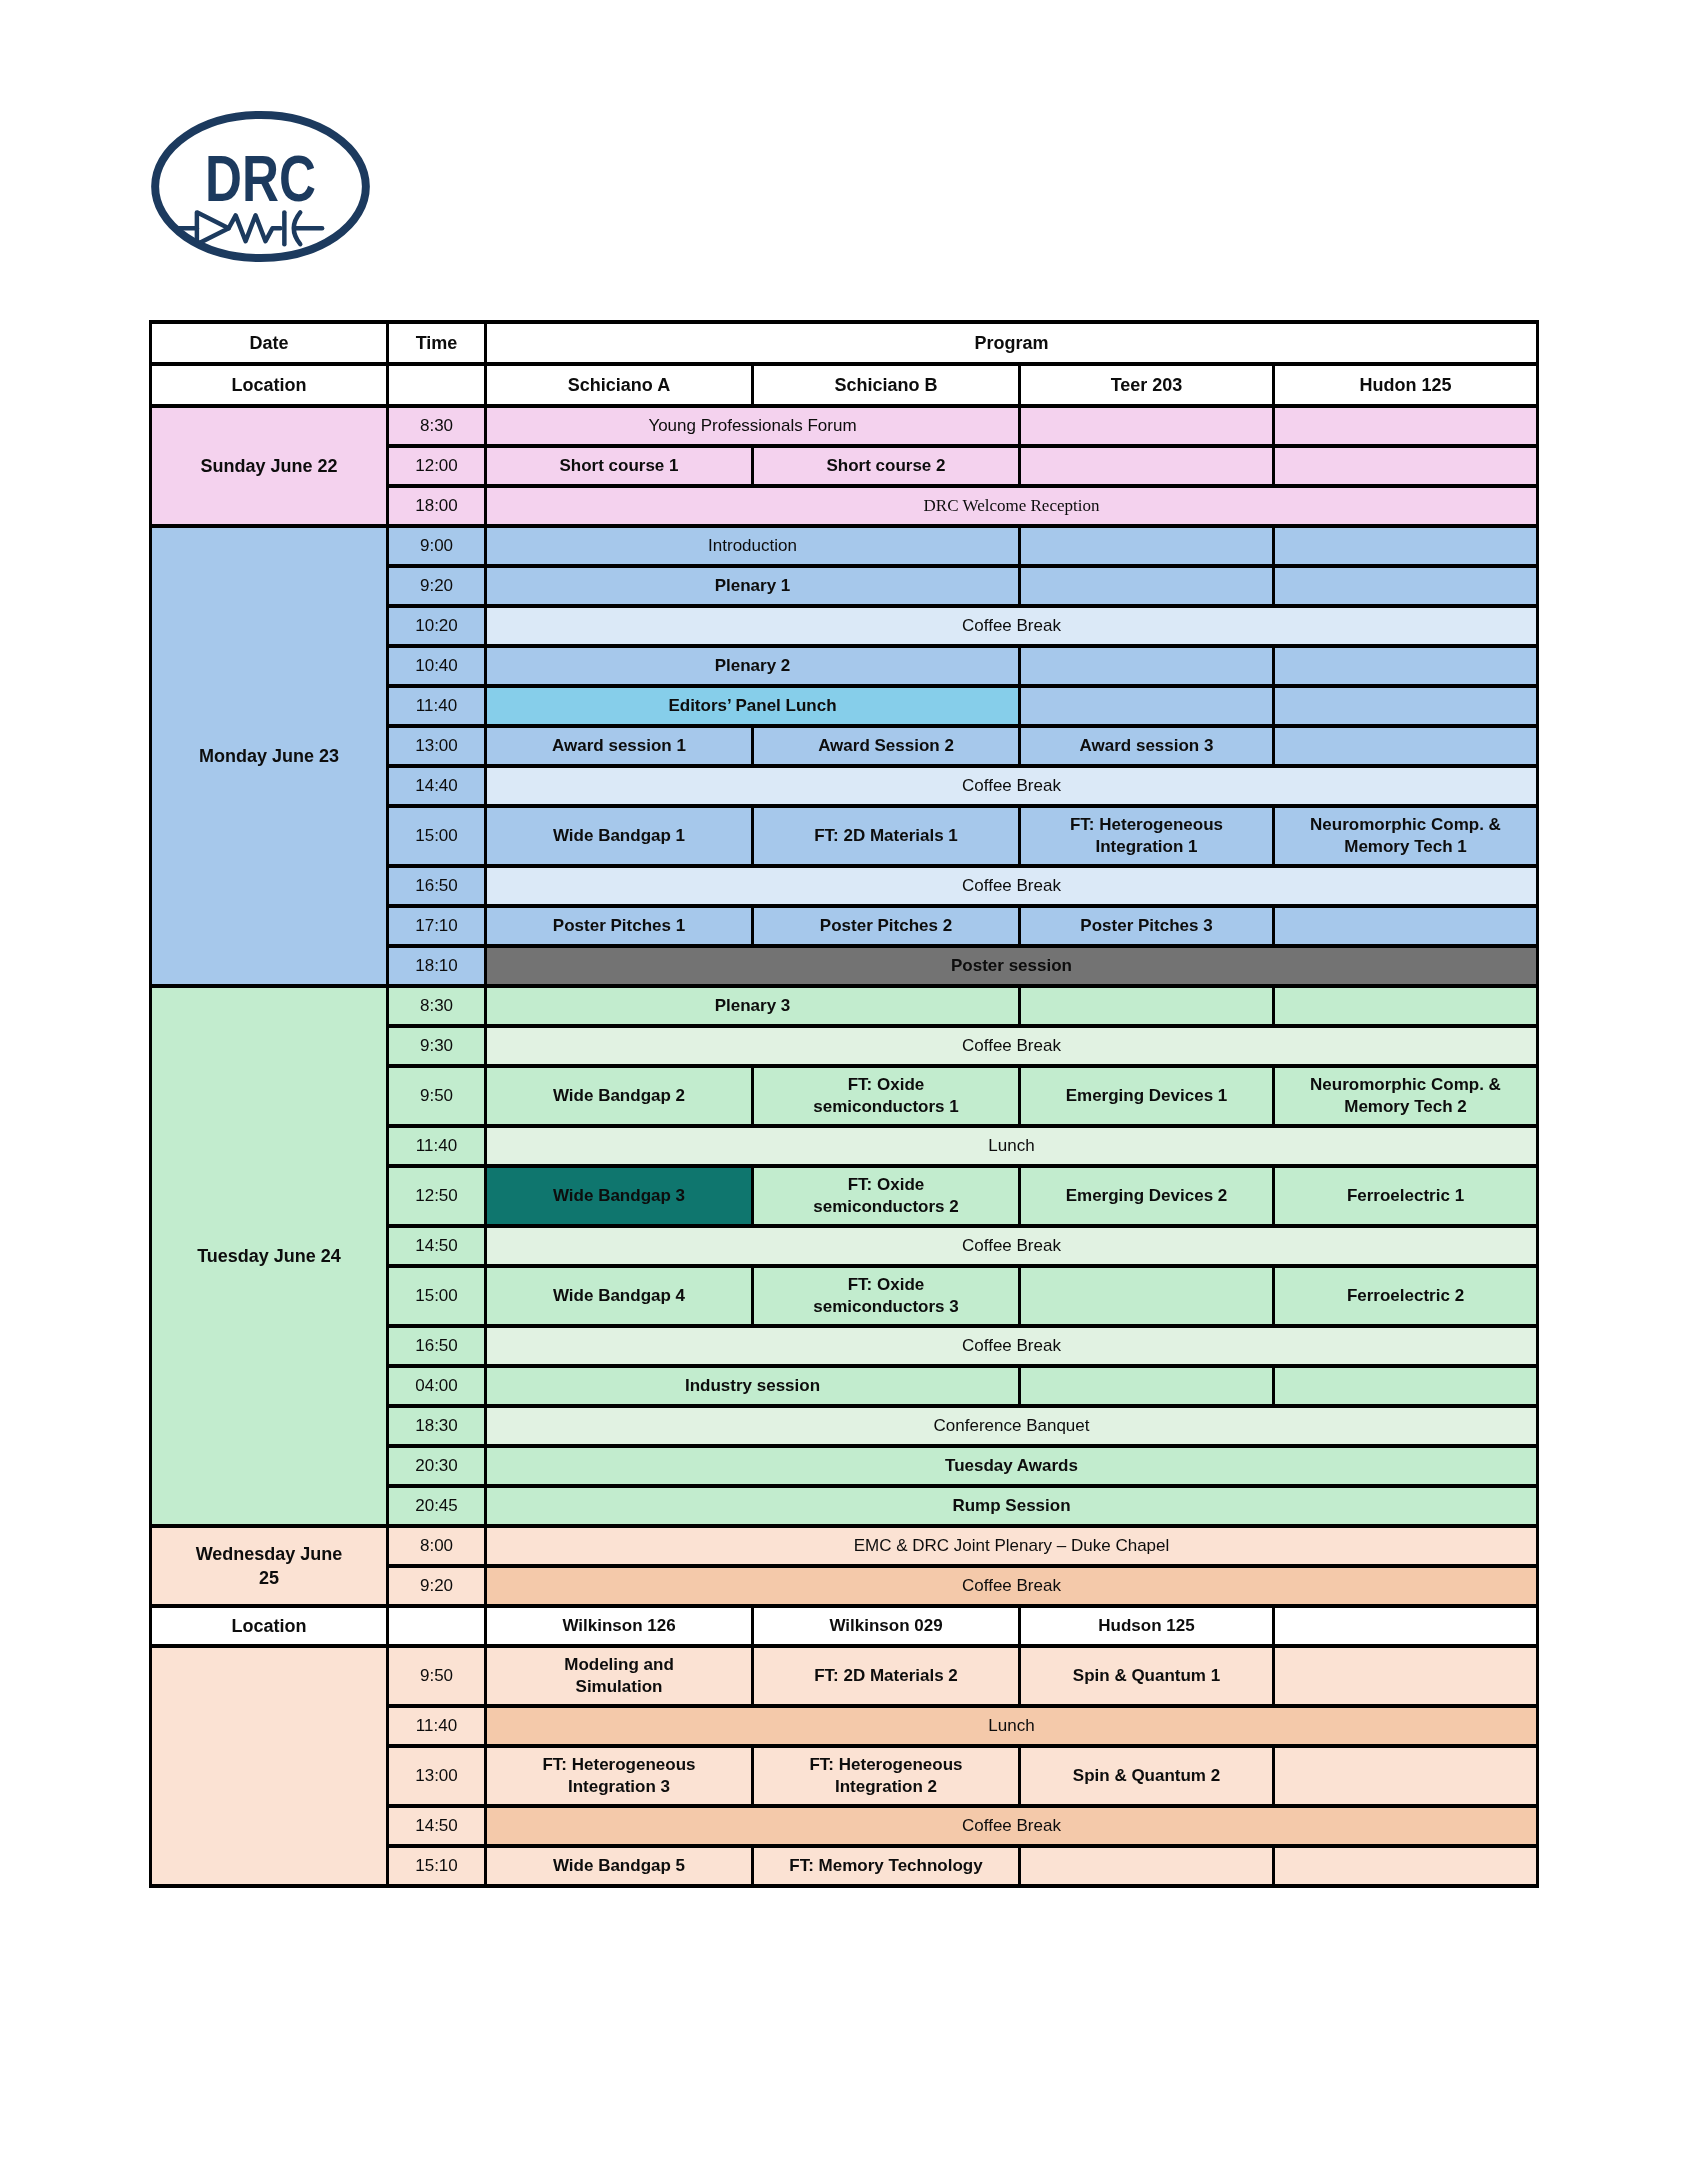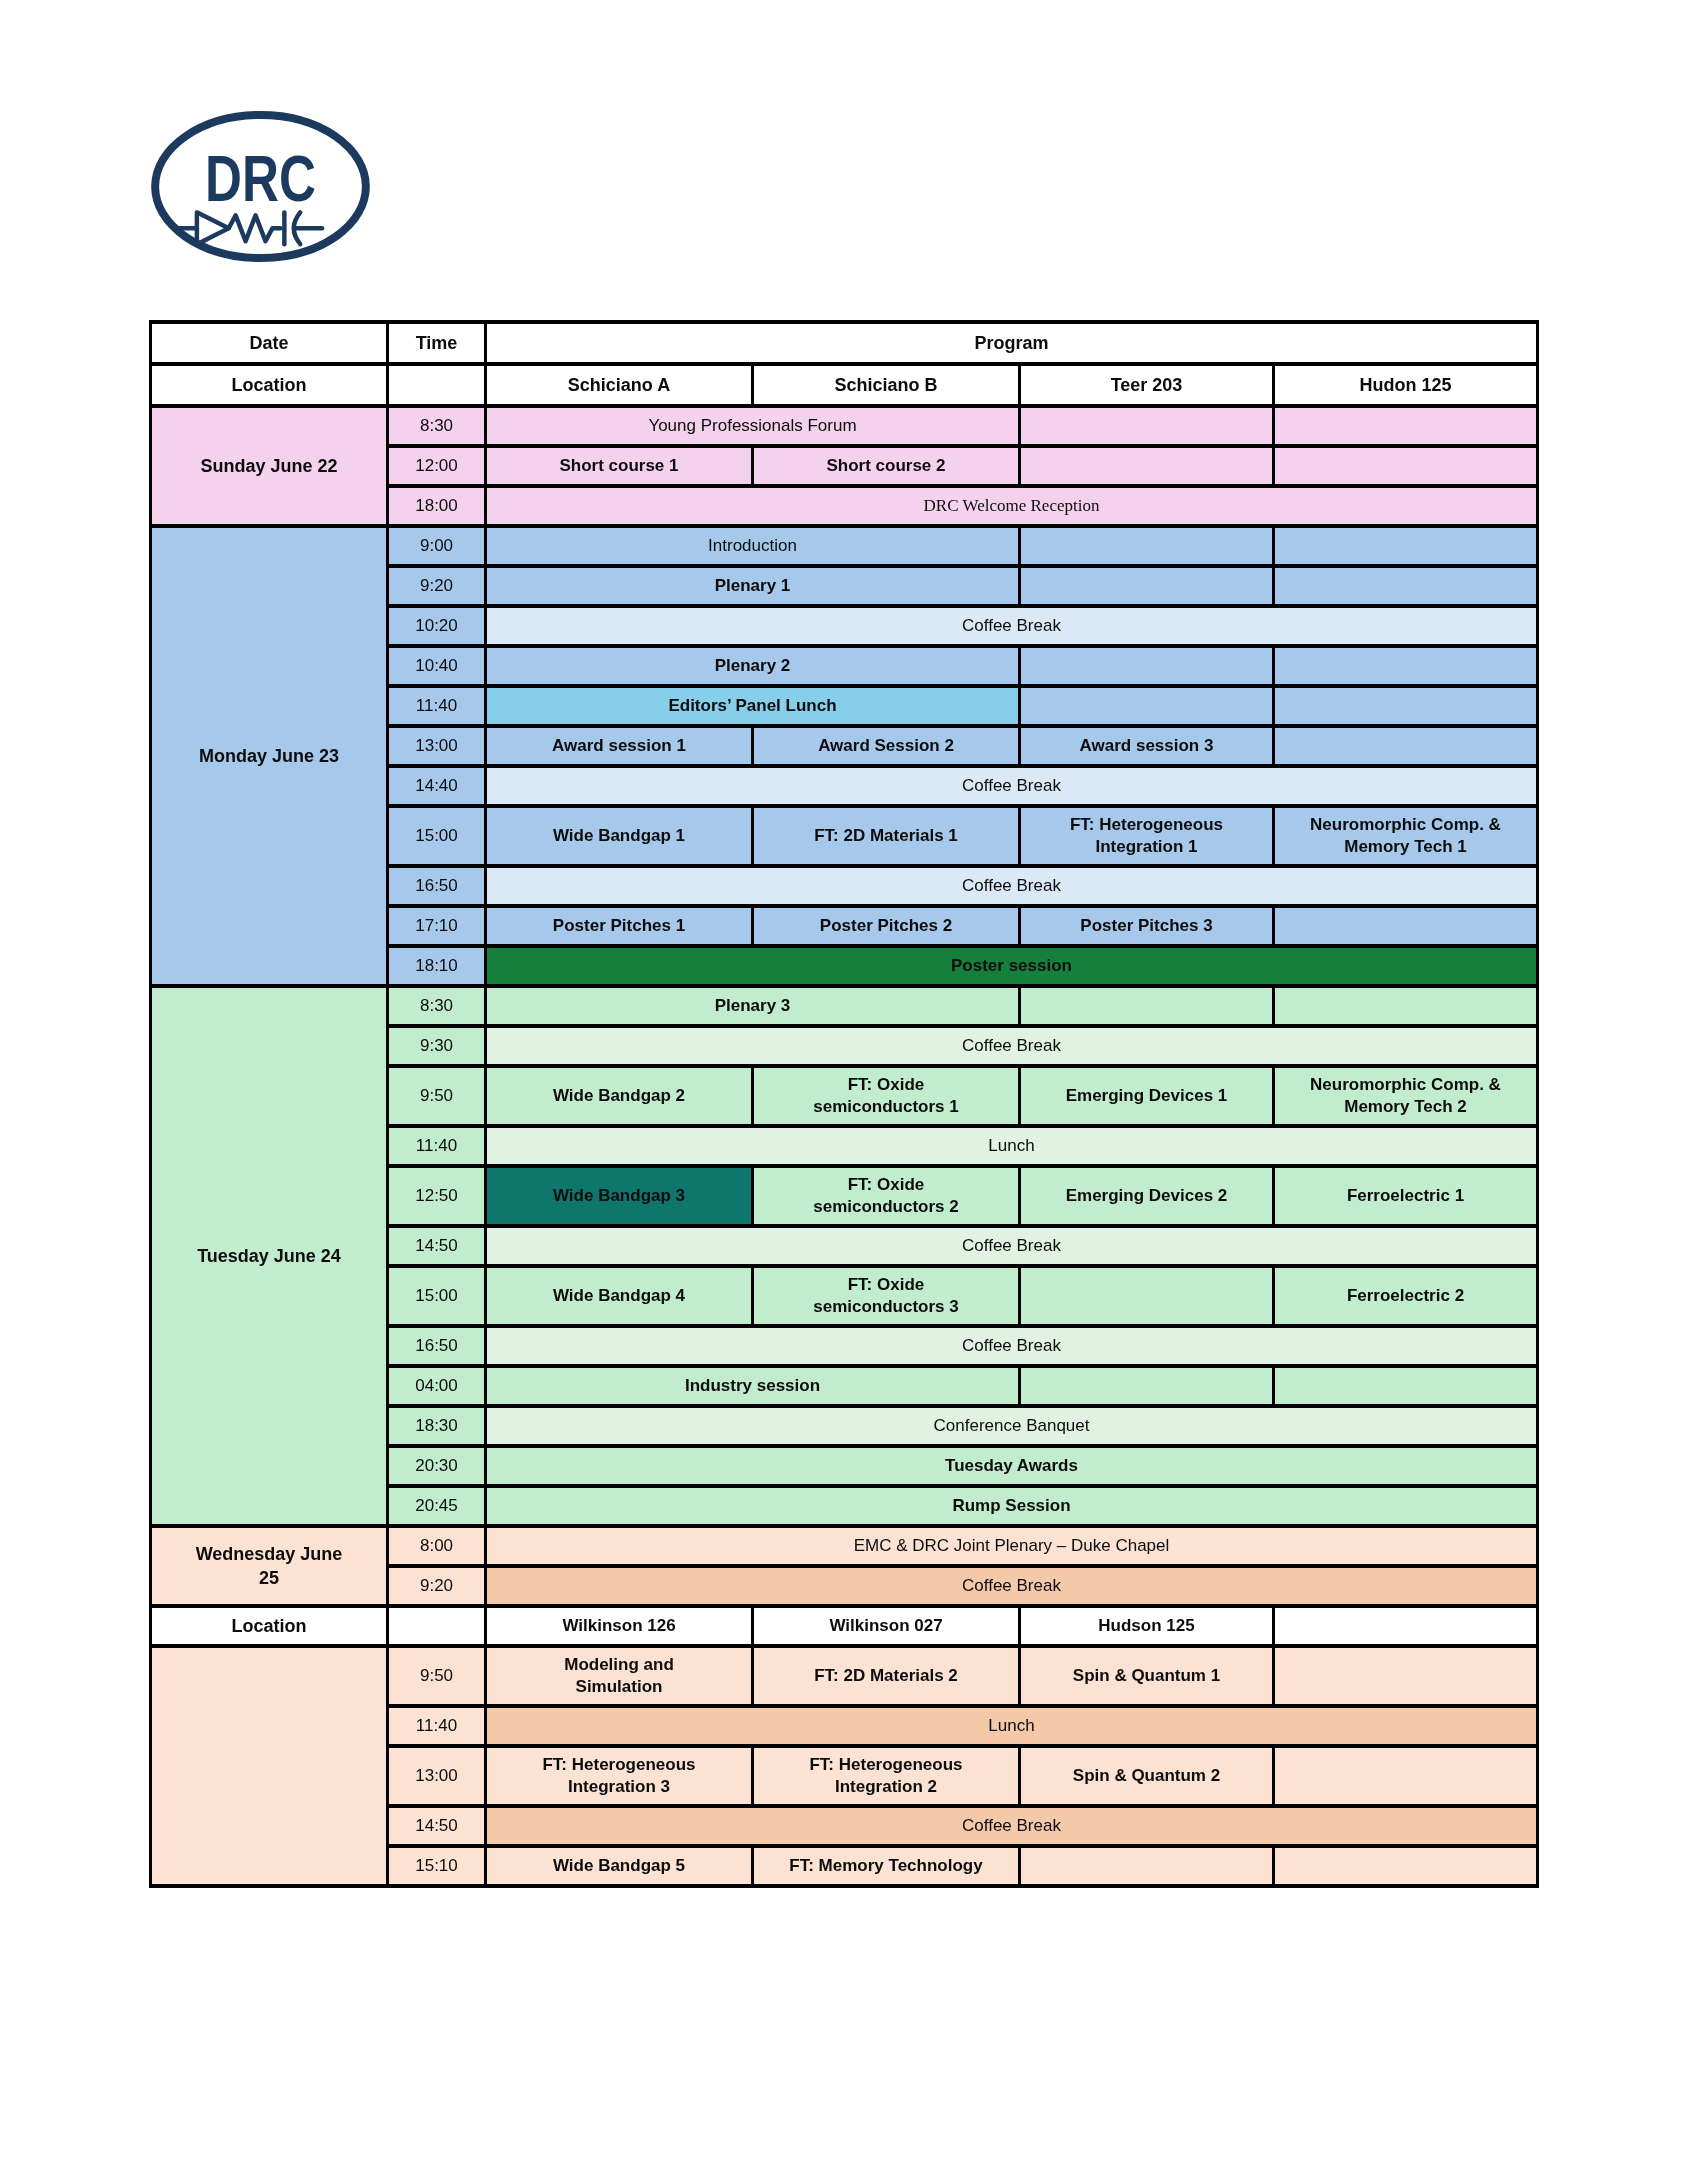--- a/index.html
+++ b/index.html
@@ -160,21 +160,21 @@
         </tr>
         <tr style="height: 40px;">
           <td class="time-cell" style="background: rgb(166, 200, 235);">17:10</td>
           <td class="session-cell b" style="background: rgb(166, 200, 235);">Poster Pitches 1</td>
           <td class="session-cell b" style="background: rgb(166, 200, 235);">Poster Pitches 2</td>
           <td class="session-cell b" style="background: rgb(166, 200, 235);">Poster Pitches 3</td>
           <td class="session-cell" style="background: rgb(166, 200, 235);"></td>
         </tr>
         <tr style="height: 40px;">
           <td class="time-cell" style="background: rgb(166, 200, 235);">18:10</td>
-          <td colspan="4" class="session-cell b" style="background: #15803d;">Poster session</td>
+          <td colspan="4" class="session-cell b" style="background: #737373;">Poster session</td>
         </tr>
         <tr style="height: 40px;">
           <td rowspan="12" class="date-cell" style="background: rgb(194, 236, 206);">Tuesday June 24</td>
           <td class="time-cell" style="background: rgb(194, 236, 206);">8:30</td>
           <td colspan="2" class="session-cell b" style="background: rgb(194, 236, 206);">Plenary 3</td>
           <td class="session-cell" style="background: rgb(194, 236, 206);"></td>
           <td class="session-cell" style="background: rgb(194, 236, 206);"></td>
         </tr>
         <tr style="height: 40px;">
           <td class="time-cell" style="background: rgb(194, 236, 206);">9:30</td>
@@ -242,21 +242,21 @@
           <td colspan="4" class="session-cell" style="background: rgb(251, 226, 211);">EMC &amp; DRC Joint Plenary – Duke Chapel</td>
         </tr>
         <tr style="height: 40px;">
           <td class="time-cell" style="background: rgb(251, 226, 211);">9:20</td>
           <td colspan="4" class="session-cell" style="background: rgb(244, 201, 170);">Coffee Break</td>
         </tr>
         <tr style="height: 40px;">
           <td rowspan="1" class="date-cell" style="background: rgb(255, 255, 255);">Location</td>
           <td class="time-cell" style="background: rgb(255, 255, 255);"></td>
           <td class="session-cell b" style="background: rgb(255, 255, 255);">Wilkinson 126</td>
-          <td class="session-cell b" style="background: rgb(255, 255, 255);">Wilkinson 027</td>
+          <td class="session-cell b" style="background: rgb(255, 255, 255);">Wilkinson 029</td>
           <td class="session-cell b" style="background: rgb(255, 255, 255);">Hudson 125</td>
           <td class="session-cell" style="background: rgb(255, 255, 255);"></td>
         </tr>
         <tr style="height: 60px;">
           <td rowspan="5" class="date-cell" style="background: rgb(251, 226, 211);"></td>
           <td class="time-cell" style="background: rgb(251, 226, 211);">9:50</td>
           <td class="session-cell b" style="background: rgb(251, 226, 211);">Modeling and
 Simulation</td>
           <td class="session-cell b" style="background: rgb(251, 226, 211);">FT: 2D Materials 2</td>
           <td class="session-cell b" style="background: rgb(251, 226, 211);">Spin &amp; Quantum 1</td>

